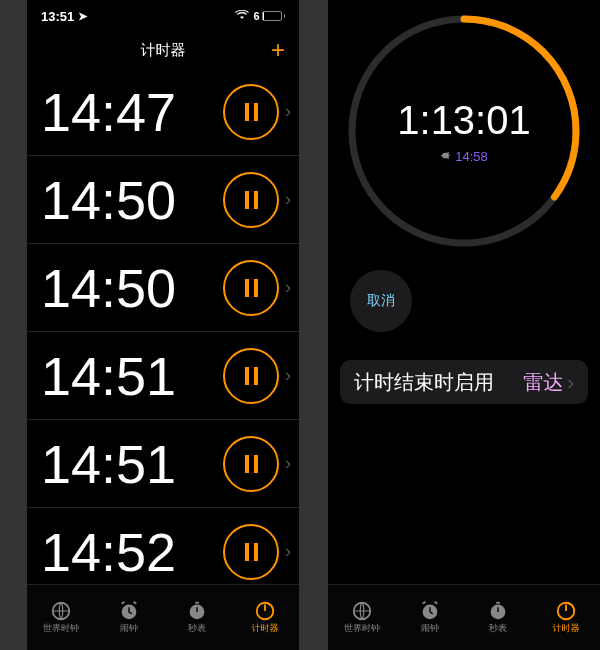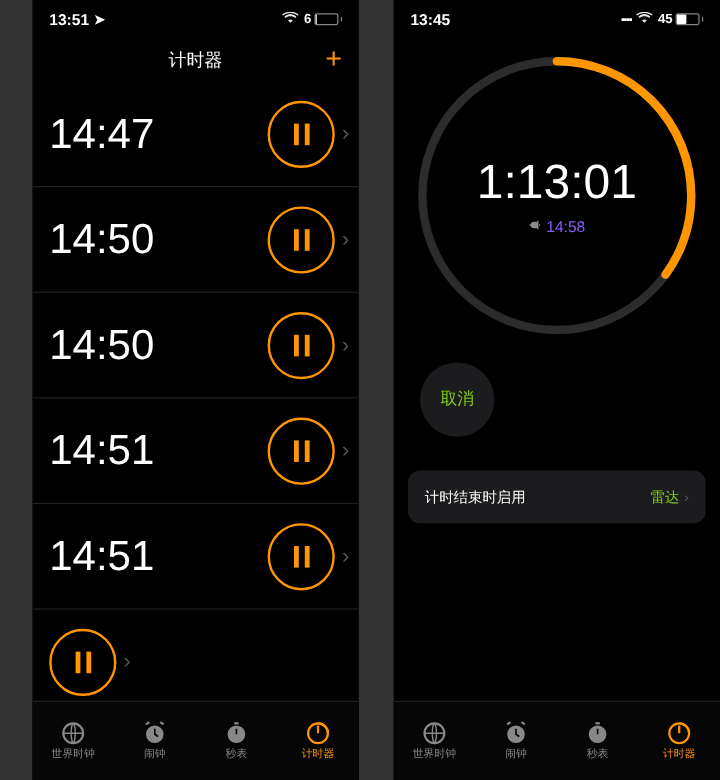--- a/index.html
+++ b/index.html
@@ -53,21 +53,21 @@
   }
   
   .list { flex:1; overflow:hidden; }
   .row {
     display:flex;
     align-items:center;
     height:88px;
     padding:0 8px 0 14px;
     border-bottom:1px solid #222;
   }
-  .row .time { font-size:35px; font-weight:300; flex:1; letter-spacing:0px;}
+  .row .time { font-size:54px; font-weight:300; flex:1; letter-spacing:0px;}
   .pausebtn {
     width:56px; height:56px;
     border:2px solid #ff9500;
     border-radius:50%;
     display:flex; align-items:center; justify-content:center;
     margin-right:6px;
   }
   .pausebtn .bars { display:flex; gap:5px; }
   .pausebtn .bars span { width:4px; height:18px; background:#ff9500; }
   .chev { color:#555; font-size:18px; }
@@ -100,30 +100,30 @@
   .ring .big { font-size:40px; font-weight:300; }
   .ring .sub { font-size:13px; color:#8b5cf6; margin-top:6px; display:flex; align-items:center; gap:4px;}
   .ctrls {
     display:flex; justify-content:space-between; padding:0 22px; margin-top:20px;
   }
   .ctrl {
     width:62px; height:62px; border-radius:50%;
     display:flex; align-items:center; justify-content:center;
     font-size:14px;
   }
-  .ctrl.cancel { background:#1c1c1e; color:#84cc16; }
+  .ctrl.cancel { background:#1c1c1e; color:#7dd3fc; }
   .ctrl.pause  { background:#3b2a13; color:#ff9500; }
   .soundrow {
     margin:28px 12px 0; height:44px;
     background:#1c1c1e; border-radius:10px;
     display:flex; align-items:center; padding:0 14px;
-    font-size:12px;
+    font-size:20px;
   }
   .soundrow .name { color:#fff; }
-  .soundrow .val { margin-left:auto; color:#84cc16; margin-right:4px;}
+  .soundrow .val { margin-left:auto; color:#f0abfc; margin-right:4px;}
   .soundrow .chev2 { color:#555; }
   .loc-arrow { font-size:11px; }
 </style>
 </head>
 <body>
 
 <div class="phone">
   <div class="status">
     <div class="left">
       <span>13:51</span>
@@ -195,20 +195,21 @@
         <div class="time">14:51</div>
         <div class="pausebtn">
           <div class="bars">
             <span></span>
             <span></span>
           </div>
         </div>
         <div class="chev">›</div>
       </div>
       <div class="row">
+        <div class="time">14:52</div>
         <div class="pausebtn">
           <div class="bars">
             <span></span>
             <span></span>
           </div>
         </div>
         <div class="chev">›</div>
       </div>
     </div>
 
@@ -249,40 +250,20 @@
             <path d="M12 12V5" stroke="currentColor" stroke-width="2"></path>
             <path d="M12 3a9 9 0 0 1 9 9" stroke="currentColor" stroke-width="2" fill="none"></path>
           </svg>
         </div>
         <div>计时器</div>
       </div>
     </div>
 </div>
 
 <div class="phone">
-  <div class="status">
-    <div class="left">
-      <span>13:45</span>
-    </div>
-    <div class="right">
-      <span style="font-size:9px;letter-spacing:-1px;">▪▪▪▪</span>
-      <span>
-        <svg width="14" height="10" viewBox="0 0 14 10">
-            <path fill="#fff" d="M7 9L9 7C8 6 6 6 5 7zM3 5C5 3 9 3 11 5L12 4C9 1 5 1 2 4zM0 2C4 -1 10 -1 14 2L13 3C10 0 4 0 1 3z" opacity="0.9"></path>
-          </svg>
-      </span>
-      <span class="batt">
-        <span>45</span>
-        <span class="batt-box">
-            <span class="batt-fill" id="bf-right" style="width: 45%;"></span>
-          </span>
-        <span class="batt-cap"></span>
-      </span>
-    </div>
-  </div>
 
   <div class="ringwrap">
     <div class="ring">
       <svg width="238" height="238">
         <circle cx="119" cy="119" r="112" stroke="#2c2c2e" stroke-width="7" fill="none"></circle>
         <circle id="ring-prog" cx="119" cy="119" r="112" stroke="#ff9500" stroke-width="7" fill="none" stroke-linecap="round" stroke-dasharray="703.7167544041137" stroke-dashoffset="457.4158903626739"></circle>
       </svg>
       <div class="center">
         <div class="big">1:13:01</div>
         <div class="sub">

